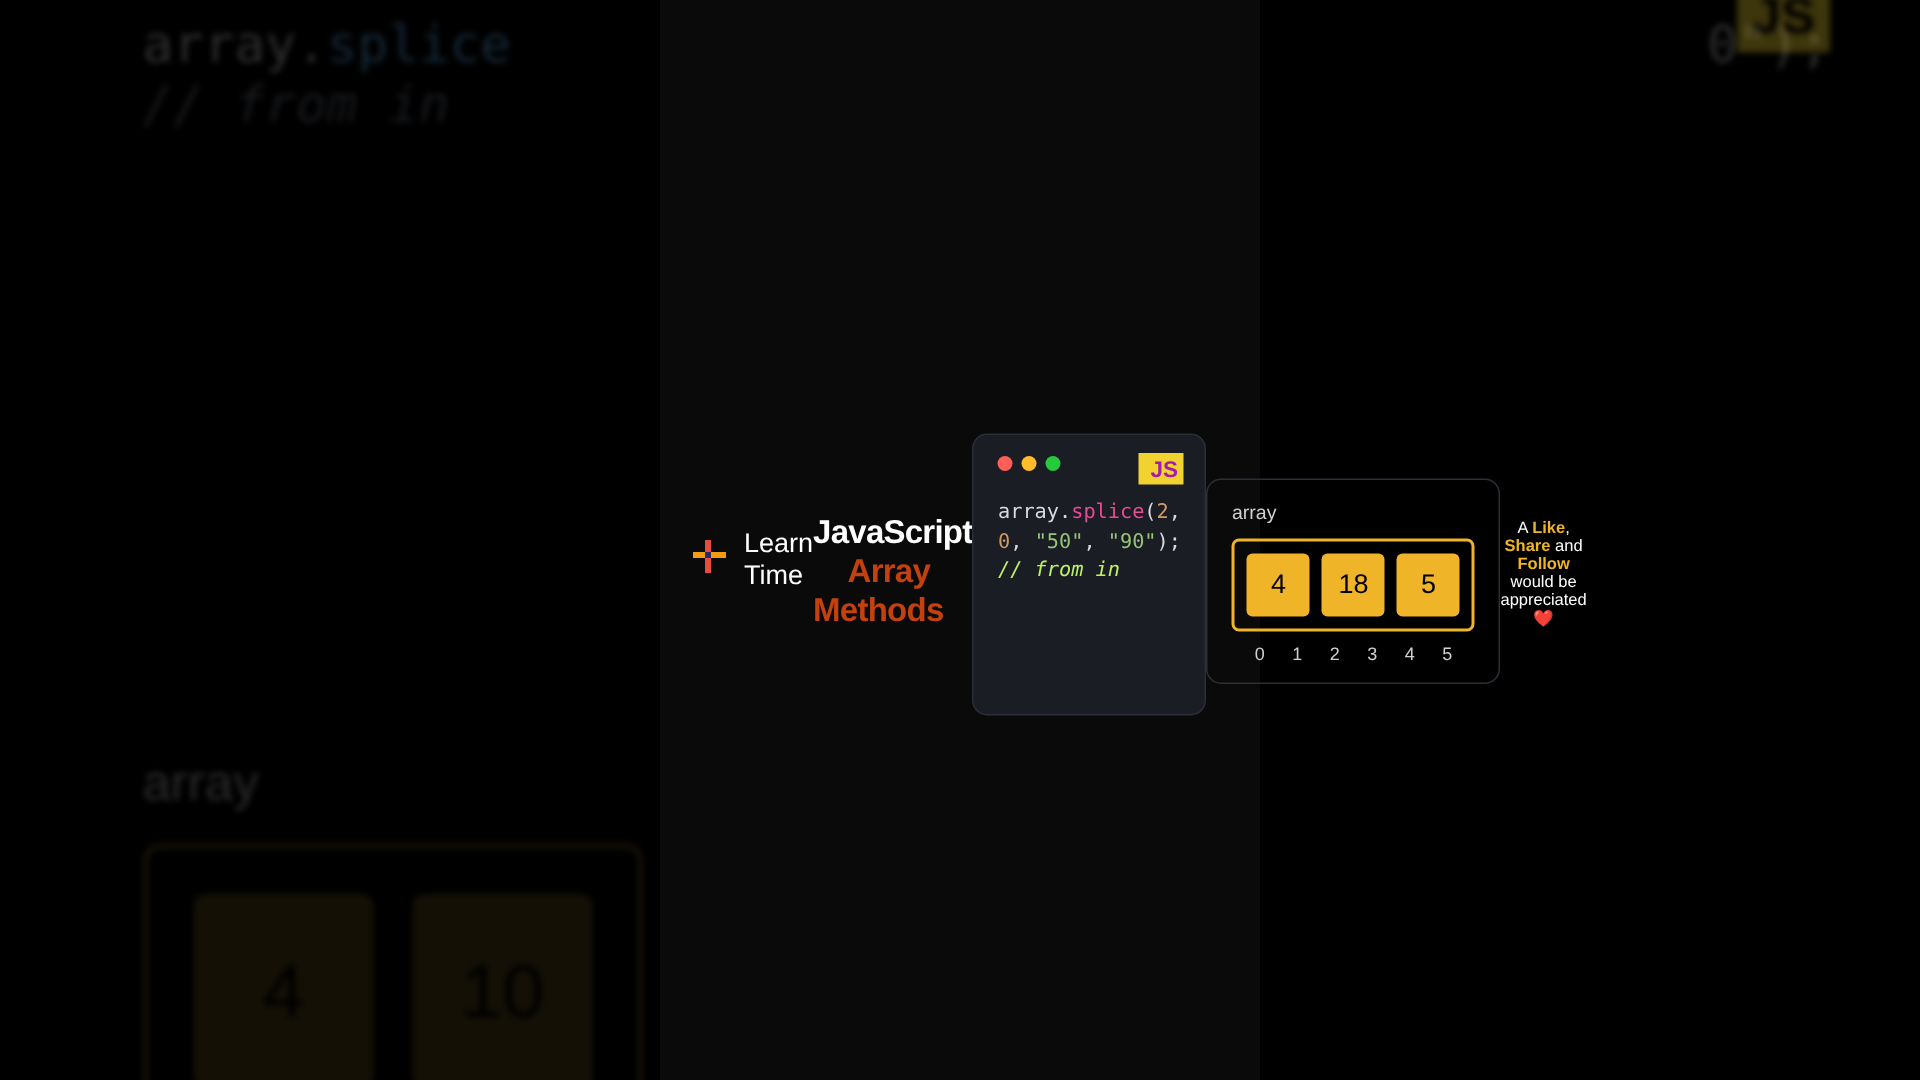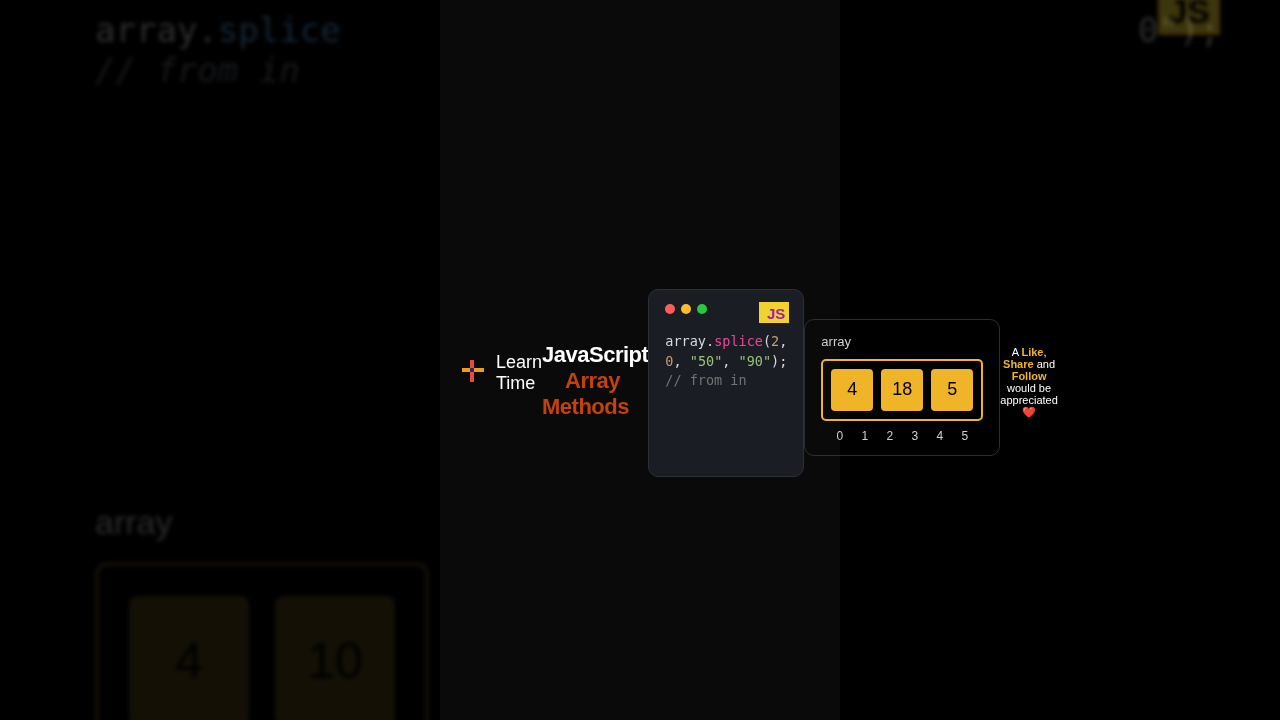--- a/index.html
+++ b/index.html
@@ -116,21 +116,21 @@
     font-size:13.5px;
     color:#d7dae0;
     line-height:1.45;
   }
   .code .obj{color:#d7dae0;}
   .code .dot{color:#d7dae0;}
   .code .method{color:#ec4899;}
   .code .paren{color:#d7dae0;}
   .code .num{color:#d19a66;}
   .code .str{color:#98c379;}
-  .code .comment{color:#737373; }
+  .code .comment{color:#bef264; font-style:italic;}
 
   .vis-panel {
     margin-top:30px;
     width:100%;
     border:1px solid #2b2f38;
     border-radius:10px;
     padding:14px 16px 12px 16px;
   }
   .vis-label { color:#d0d0d0; font-size:13px; }
   .vis-box {

